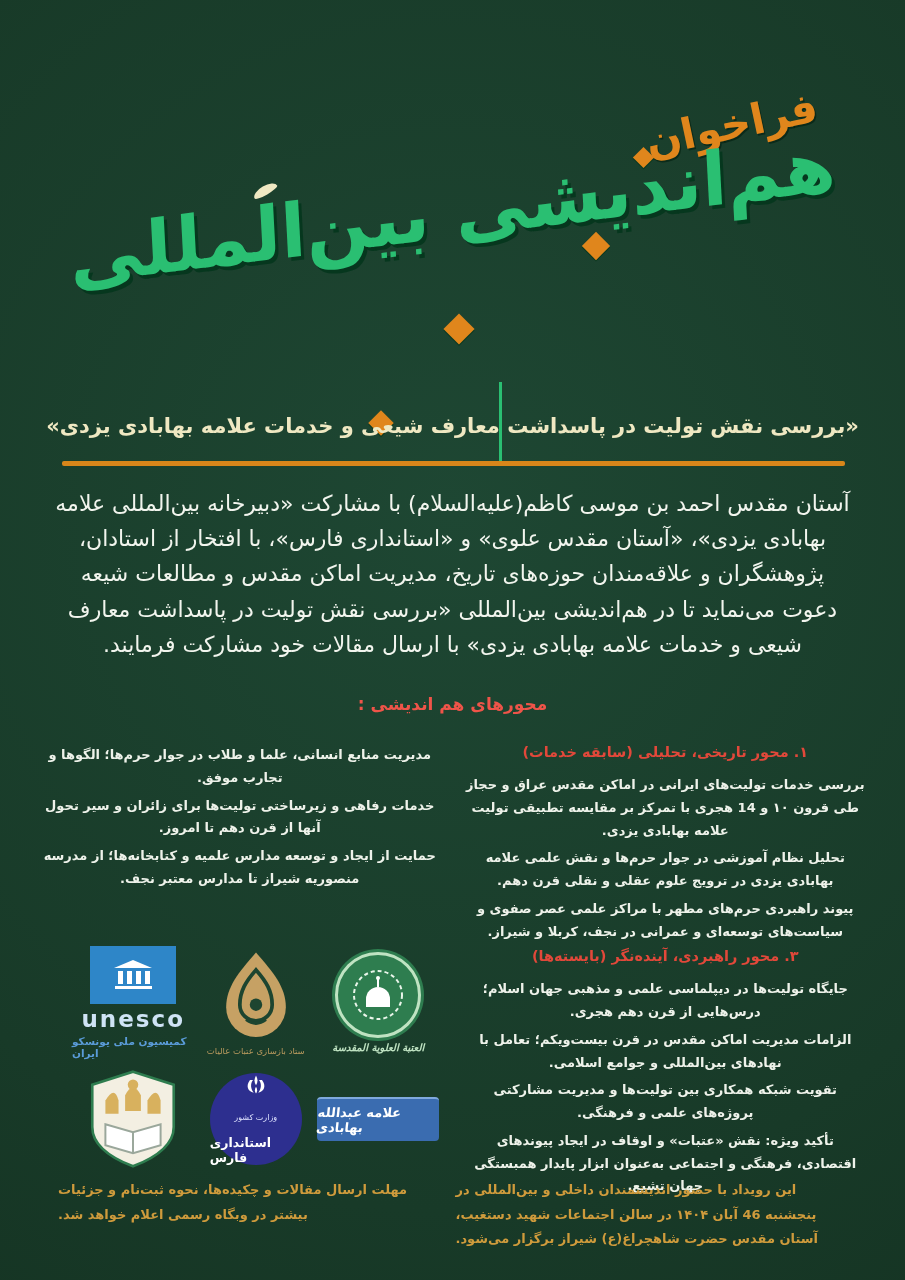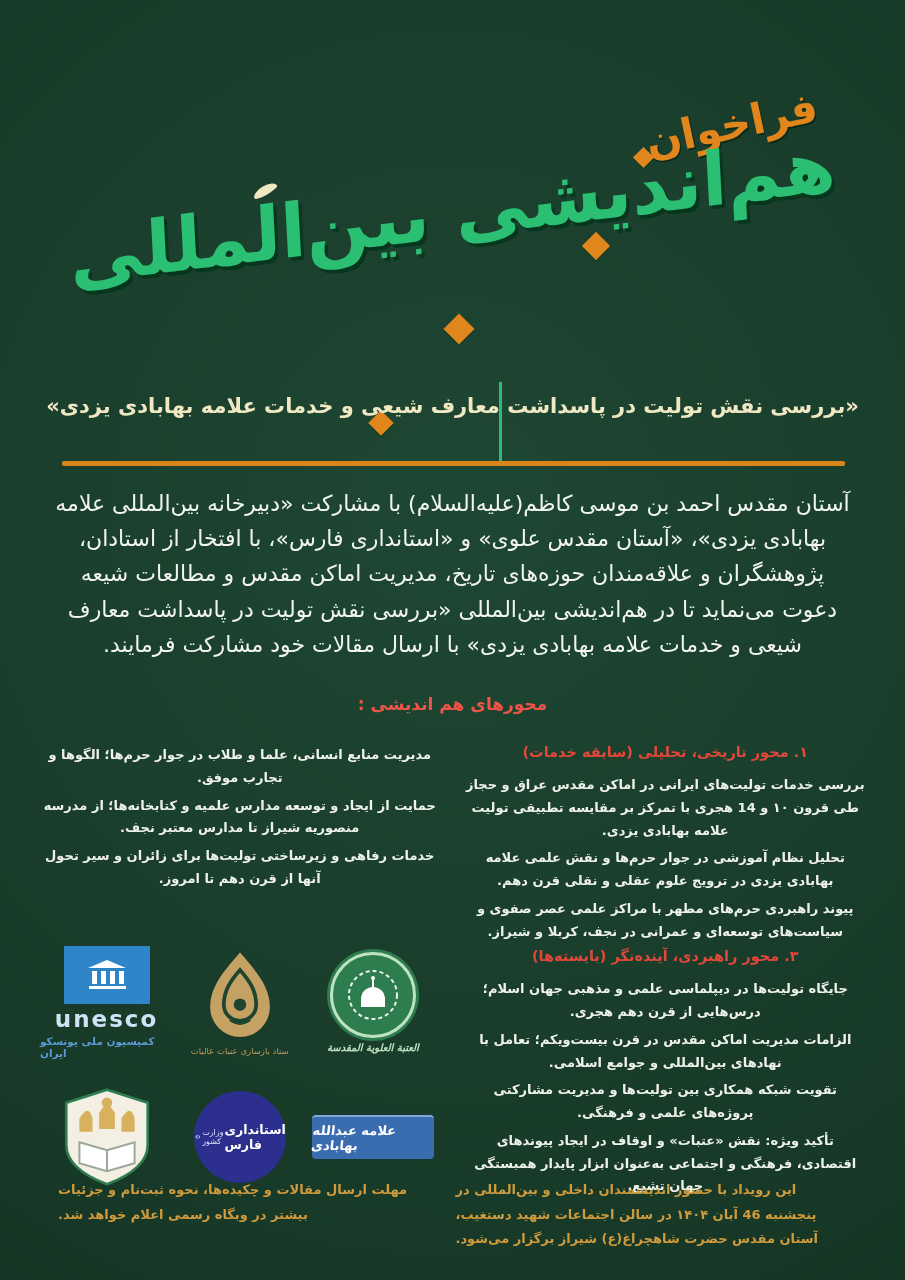--- a/index.html
+++ b/index.html
@@ -30,21 +30,21 @@
   .d1 { top:150px; left:636px; width:15px; height:15px; }
   .d2 { top:236px; left:586px; width:20px; height:20px; }
   .d3 { top:318px; left:448px; width:22px; height:22px; }
   .d4 { top:414px; left:372px; width:18px; height:18px; }
   .cream-mark {
     position:absolute; top:186px; left:252px; width:26px; height:9px;
     background:#efe8c2; border-radius:50% 50% 50% 50%/70% 70% 30% 30%;
     transform:rotate(-30deg);
   }
   .subtitle {
-    position:absolute; top:394px; left:0; width:100%;
+    position:absolute; top:414px; left:0; width:100%;
     text-align:center; font-size:21px; font-weight:bold; color:#efe8c2;
     letter-spacing:.5px;
   }
   .descender {
     position:absolute; top:382px; left:499px; width:3px; height:84px;
     background:#2abf72;
   }
   .divider {
     position:absolute; top:461px; left:62px; width:783px; height:5px;
     background:#d8861a; border-radius:2px;
@@ -71,41 +71,41 @@
     margin-bottom:14px;
   }
   .theme-items { list-style:none; }
   .theme-items li {
     text-align:center; color:#eef2ea; font-size:13px; font-weight:bold;
     line-height:1.75; margin-bottom:5px;
   }
   
   .logos {
     direction:ltr; display:grid; grid-template-columns:repeat(3,1fr);
-    row-gap:28px; align-items:center; justify-items:center; margin-top:6px;
+    row-gap:10px; align-items:center; justify-items:center; margin-top:6px;margin-left:32px;
   }
   .logo-cell { display:flex; flex-direction:column; align-items:center; gap:4px; }
   .unesco-box {
     width:86px; height:58px; background:#2e86c8;
     display:flex; align-items:center; justify-content:center;
   }
   .unesco-word { color:#cfe3f5; font-weight:bold; font-size:23px; letter-spacing:2px; line-height:1; }
   .unesco-caption { color:#5a9bd8; font-size:10.5px; font-weight:bold; }
   .boteh-svg { display:block; }
   .logo-caption-gold { color:#b99a5e; font-size:8.5px; }
   .shrine-circle {
     width:86px; height:86px; border-radius:50%;
     background:#2e7d4f; border:3px solid #bfe3c2;
     display:flex; align-items:center; justify-content:center;
     box-shadow:0 0 0 3px #2e7d4f;
   }
   .shrine-caption { color:#bfe3c2; font-size:10px; font-weight:bold;font-style:italic; }
   .fars-circle {
     width:92px; height:92px; border-radius:50%; background:#2d2f8f;
-    display:flex; flex-direction:row; align-items:center; justify-content:flex-start; gap:1px;
+    display:flex; flex-direction:column; align-items:center; justify-content:space-between; gap:1px;
   }
   .fars-ministry { color:#dfe3ff; font-size:8px; }
   .fars-name { color:#ffffff; font-size:12.5px; font-weight:bold; }
   .banner-box {
     width:122px; height:44px; background:#3a6cb0; border-radius:4px;
     display:flex; align-items:center; justify-content:center;
     border-top:2px solid #7fa9dd;
   }
   .banner-text { color:#ffffff; font-size:13px; font-weight:bold; transform:skewX(-6deg); }
   
@@ -160,22 +160,22 @@
           <li>تقویت شبکه همکاری بین تولیت‌ها و مدیریت مشارکتی پروژه‌های علمی و فرهنگی.</li>
           <li>تأکید ویژه: نقش «عتبات» و اوقاف در ایجاد پیوندهای اقتصادی، فرهنگی و اجتماعی به‌عنوان ابزار پایدار همبستگی جهان تشیع.</li>
         </ul>
       </div>
     </div>
 
     <div class="col">
       <div class="theme-block">
         <ul class="theme-items">
           <li>مدیریت منابع انسانی، علما و طلاب در جوار حرم‌ها؛ الگوها و تجارب موفق.</li>
+          <li>خدمات رفاهی و زیرساختی تولیت‌ها برای زائران و سیر تحول آنها از قرن دهم تا امروز.</li>
           <li>حمایت از ایجاد و توسعه مدارس علمیه و کتابخانه‌ها؛ از مدرسه منصوریه شیراز تا مدارس معتبر نجف.</li>
-          <li>خدمات رفاهی و زیرساختی تولیت‌ها برای زائران و سیر تحول آنها از قرن دهم تا امروز.</li>
         </ul>
       </div>
 
       <div class="logos">
 
         <div class="logo-cell">
           <div class="unesco-box">
             <svg width="44" height="32" viewBox="0 0 44 32" aria-hidden="true">
               <polygon points="22,1 41,9 3,9" fill="#ffffff"></polygon>
               <rect x="7" y="12" width="5" height="13" fill="#ffffff"></rect>

